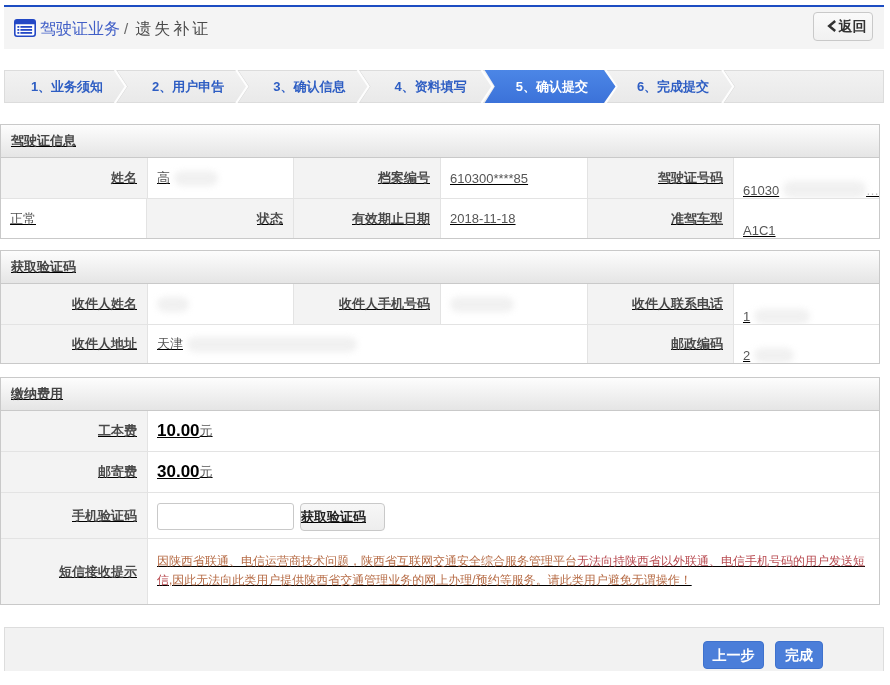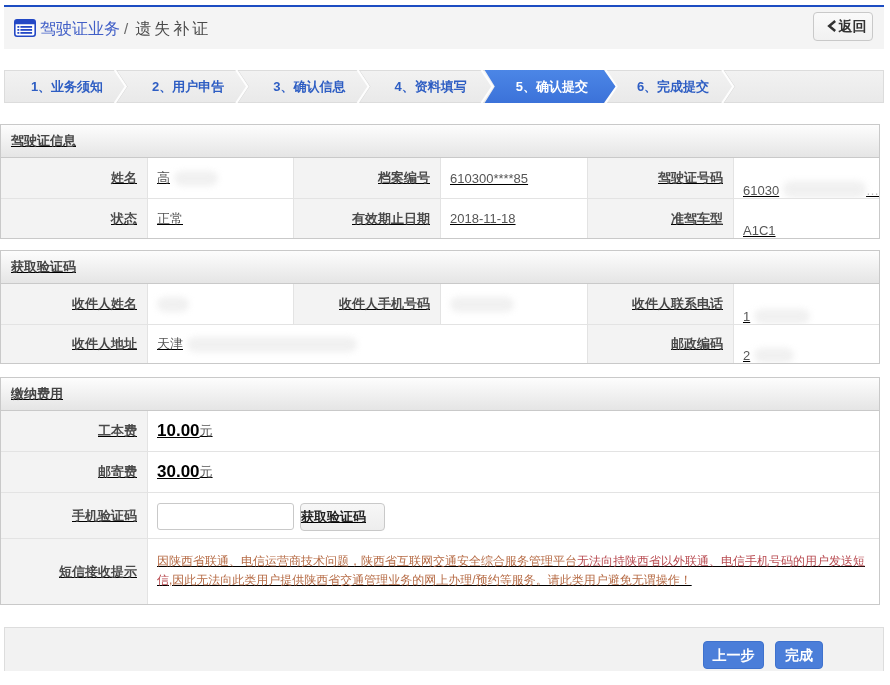--- a/index.html
+++ b/index.html
@@ -103,22 +103,22 @@
     <div class="sech">驾驶证信息</div>
     <div class="row" style="height:41px">
       <div class="cell lab wL1">姓名</div>
       <div class="cell val wV1">高<span class="blur" style="width:44px"></span></div>
       <div class="cell lab wL2">档案编号</div>
       <div class="cell val wV2">610300****85</div>
       <div class="cell lab wL3">驾驶证号码</div>
       <div class="cell val wV3" style="border-right:none">61030<span class="blur" style="width:90px;height:17px"></span><span style="color:#bbb">…</span></div>
     </div>
     <div class="row" style="height:39px">
+      <div class="cell val wV1">正常</div>
       <div class="cell lab wL1">状态</div>
-      <div class="cell val wV1">正常</div>
       <div class="cell lab wL2">有效期止日期</div>
       <div class="cell val wV2">2018-11-18</div>
       <div class="cell lab wL3">准驾车型</div>
       <div class="cell val wV3" style="border-right:none">A1C1</div>
     </div>
   </div>
 
   <div class="sec" style="top:250px">
     <div class="sech">获取验证码</div>
     <div class="row" style="height:41px">

